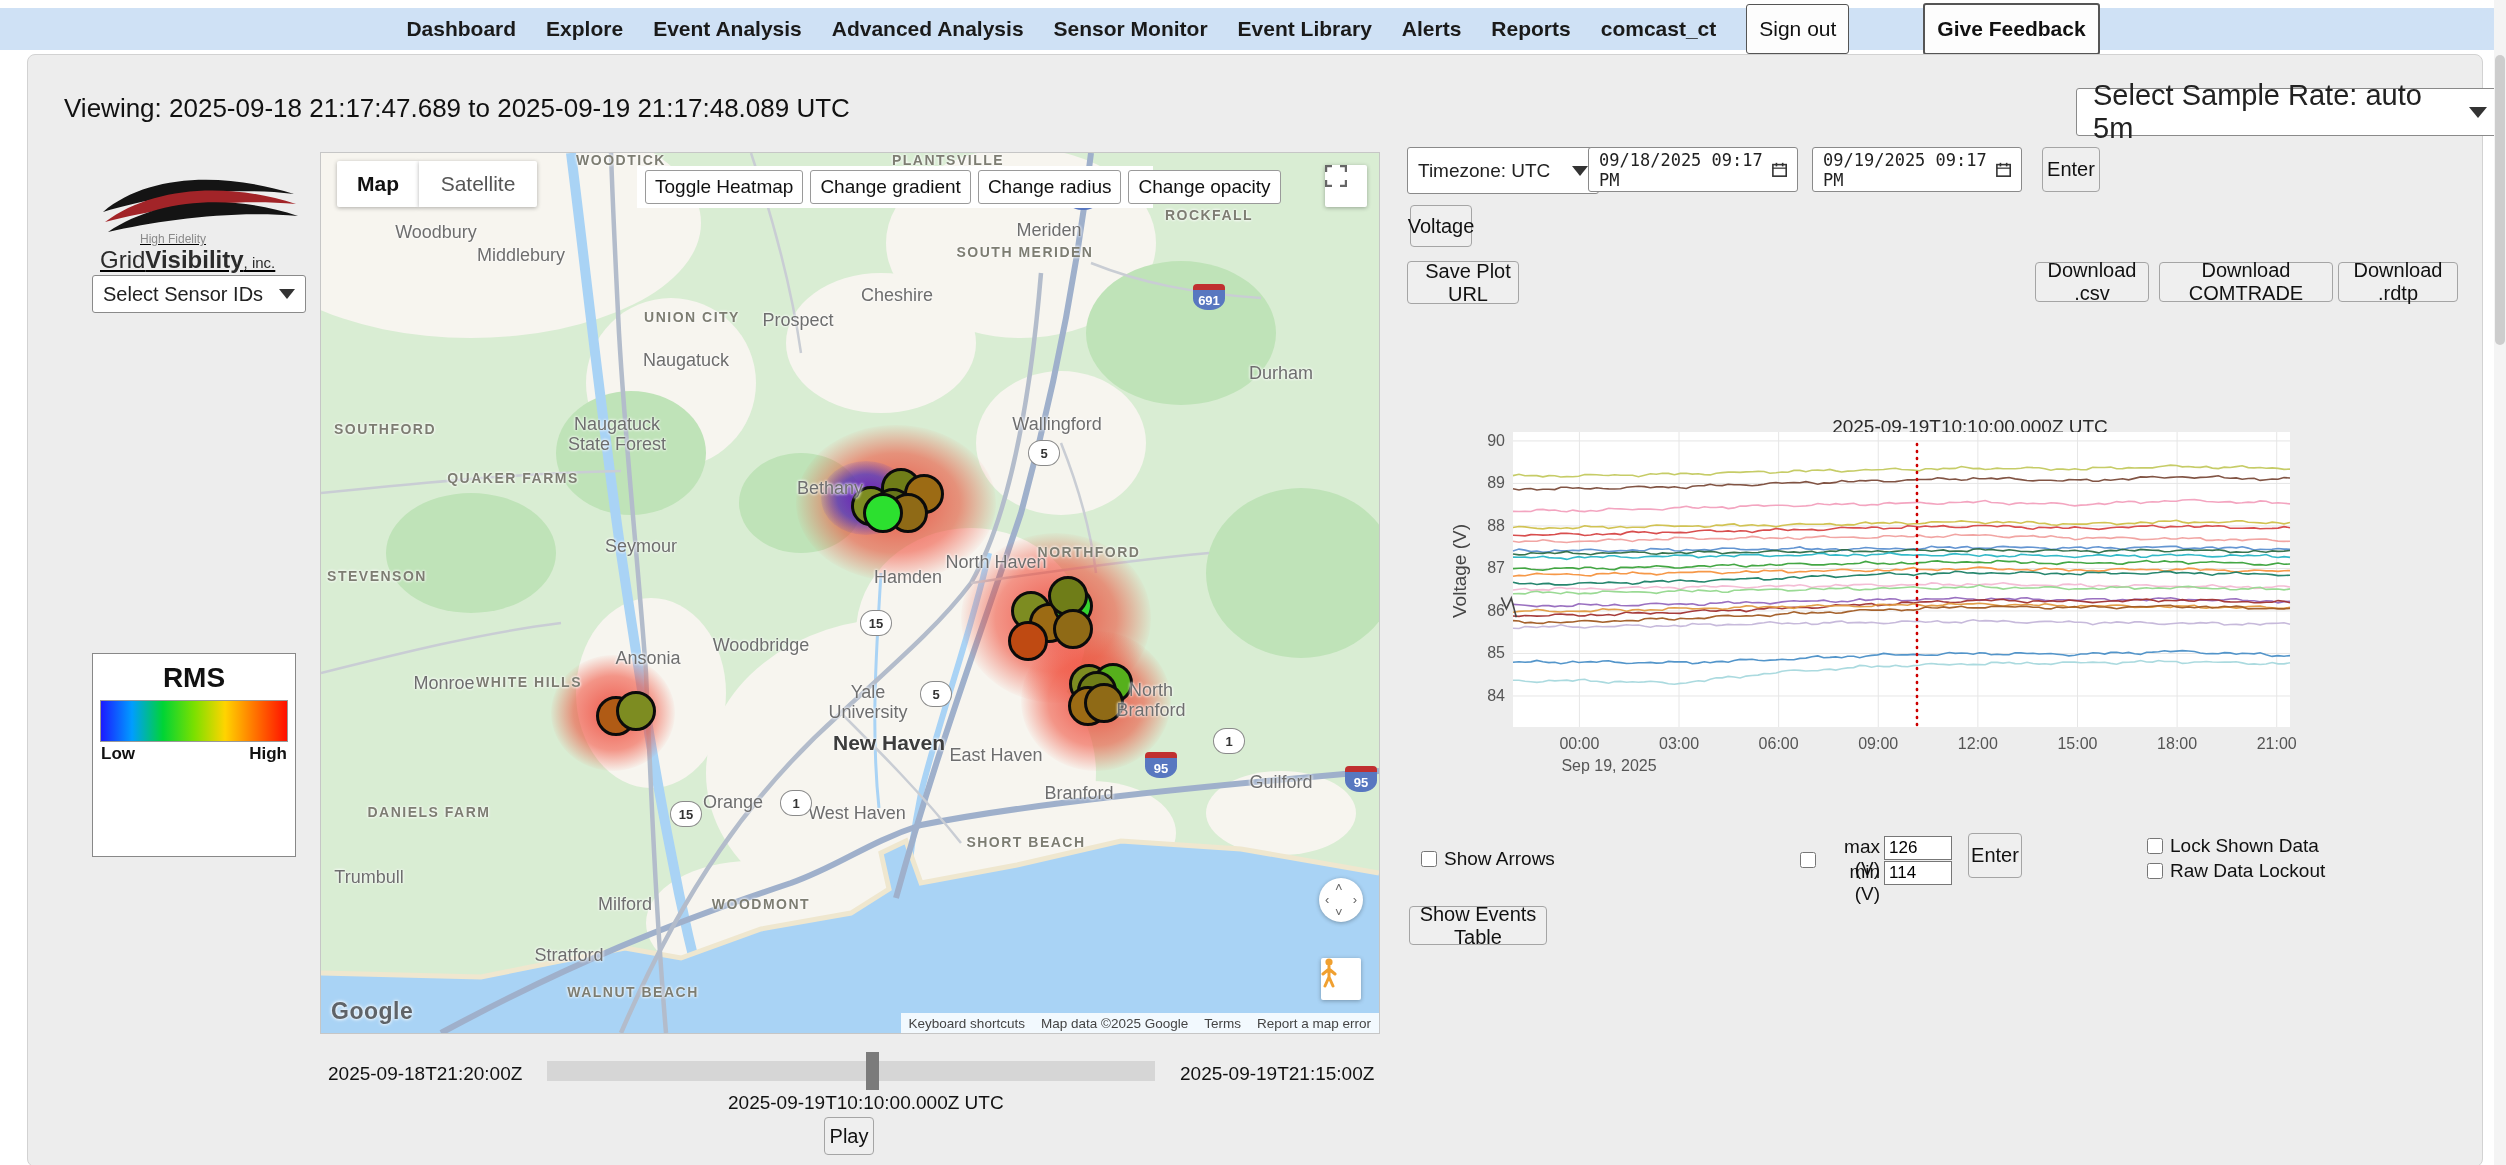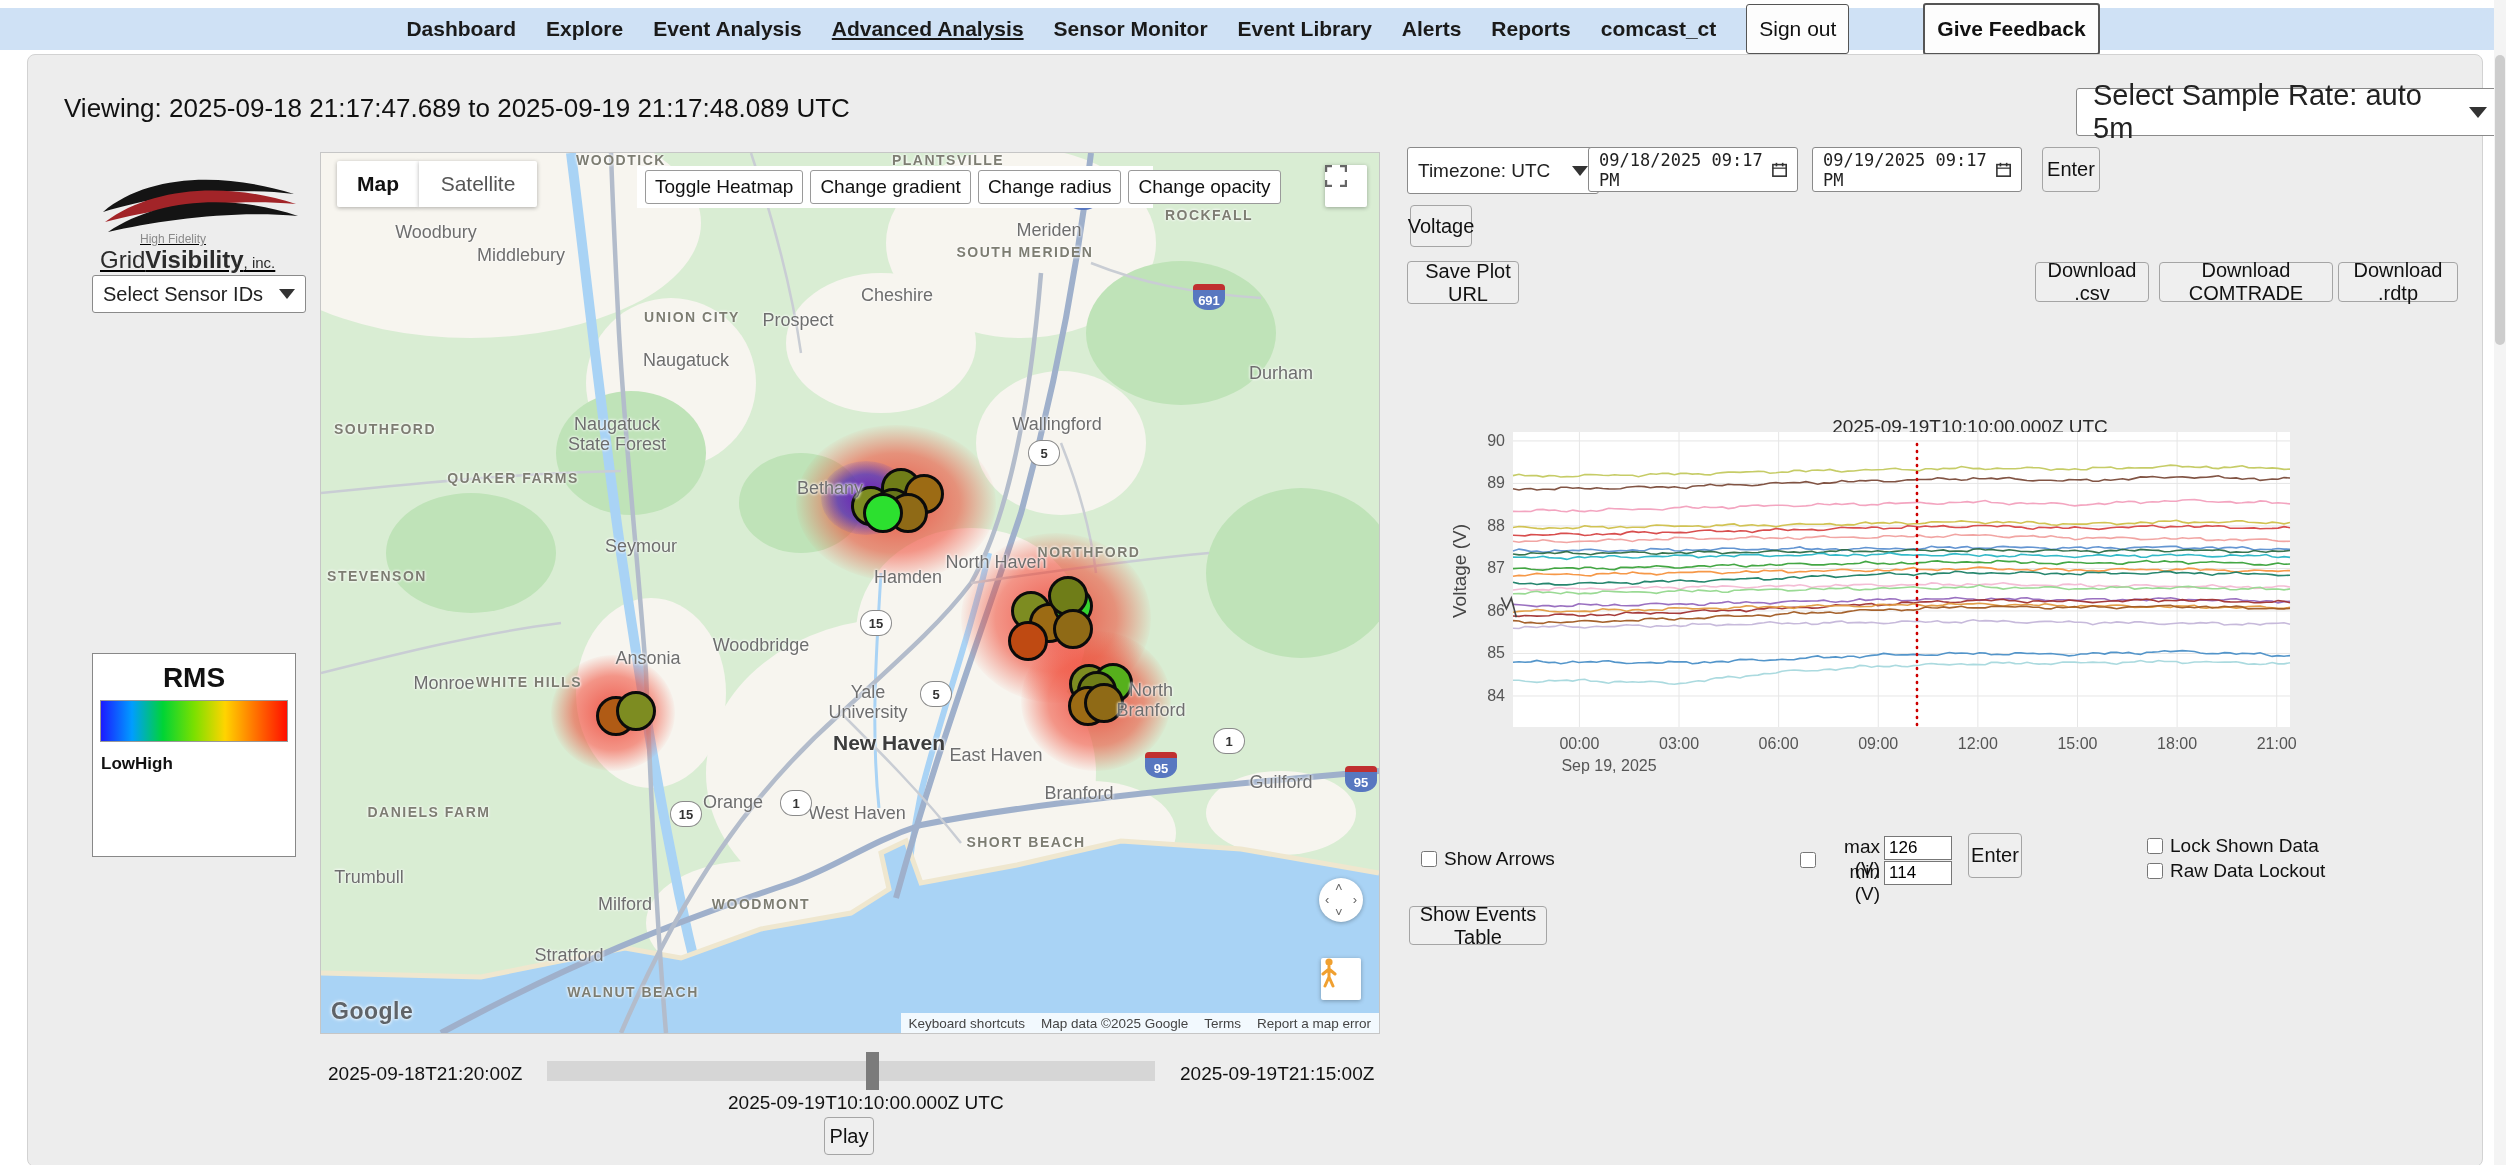--- a/index.html
+++ b/index.html
@@ -1,21 +1,21 @@
 <!DOCTYPE html>
 <html><head>
 <meta charset="utf-8">
 <style>
   html,body{margin:0;padding:0;background:#fff;width:2506px;height:1165px;overflow:hidden;
     font-family:"Liberation Sans",sans-serif;-webkit-font-smoothing:antialiased;}
   
   #navbar{position:absolute;left:0;top:8px;width:2506px;height:42px;background:#cfe1f5;
     display:flex;align-items:center;justify-content:center;gap:30px;}
   .nav-link{font-size:21px;font-weight:bold;color:#1a1a1a;cursor:pointer;white-space:nowrap;}
-  .nav-link.active{text-decoration:underline;}
+  .nav-link.active{}
   .nav-btn{font-size:21px;font-weight:bold;color:#111;background:#fdfdfd;border:2px solid #555;
     border-radius:3px;padding:12px 12px;cursor:pointer;white-space:nowrap;}
   
   #panel{position:absolute;left:27px;top:54px;width:2454px;height:1111px;background:#ededed;
     border:1px solid #d2d2d2;border-radius:8px;}
   #viewing-title{position:absolute;left:64px;top:93px;font-size:26px;color:#111;}
   .selectbox{background:#fff;border:1px solid #8a8a8a;border-radius:3px;display:flex;
     align-items:center;justify-content:space-between;color:#222;cursor:pointer;}
   #sample-rate{position:absolute;left:2076px;top:88px;width:394px;height:46px;font-size:29px;
     padding:0 16px;}
@@ -26,21 +26,21 @@
   #sensor-select{position:absolute;left:92px;top:275px;width:192px;height:36px;font-size:20px;
     padding:0 10px;}
   #phase-box{position:absolute;left:92px;top:653px;width:202px;height:202px;background:#fff;
     border:1px solid #888;}
   .phase-row{display:flex;align-items:center;gap:7px;margin:6px 0 0 7px;height:20px;}
   .phase-row input{width:17px;height:17px;accent-color:#1b6ec2;margin:0;}
   .phase-row span{font-size:19px;color:#111;}
   #rms-title{text-align:center;font-size:28px;font-weight:bold;color:#111;margin-top:8px;}
   #rms-bar{margin:6px auto 0 auto;width:186px;height:40px;border:1px solid #999;
     background:linear-gradient(to right,#1b1bff,#009dff,#00d435,#7ae000,#ffd400,#ff7000,#ff0f00);}
-  #rms-labels{display:flex;width:186px;margin:12px auto 0 auto;}
+  #rms-labels{display:flex;justify-content:space-between;width:186px;margin:2px auto 0 auto;}
   #rms-labels span{font-size:17px;font-weight:bold;color:#111;}
   
   #map{position:absolute;left:320px;top:152px;width:1058px;height:880px;background:#d9edd3;
     overflow:hidden;border:1px solid #c6c6c6;}
   #map svg{position:absolute;left:0;top:0;}
   .maplabel{position:absolute;transform:translate(-50%,-50%);color:#6e6e6e;font-size:18px;
     white-space:pre-line;text-align:center;text-shadow:0 0 3px #fff,0 0 3px #fff;line-height:1.1;}
   .maplabel.caps{font-size:14px;letter-spacing:1.5px;color:#7d7d72;font-weight:bold;}
   .maplabel.big{font-size:21px;color:#3d3d3d;font-weight:bold;}
   .shield{position:absolute;transform:translate(-50%,-50%);font-size:13px;font-weight:bold;

